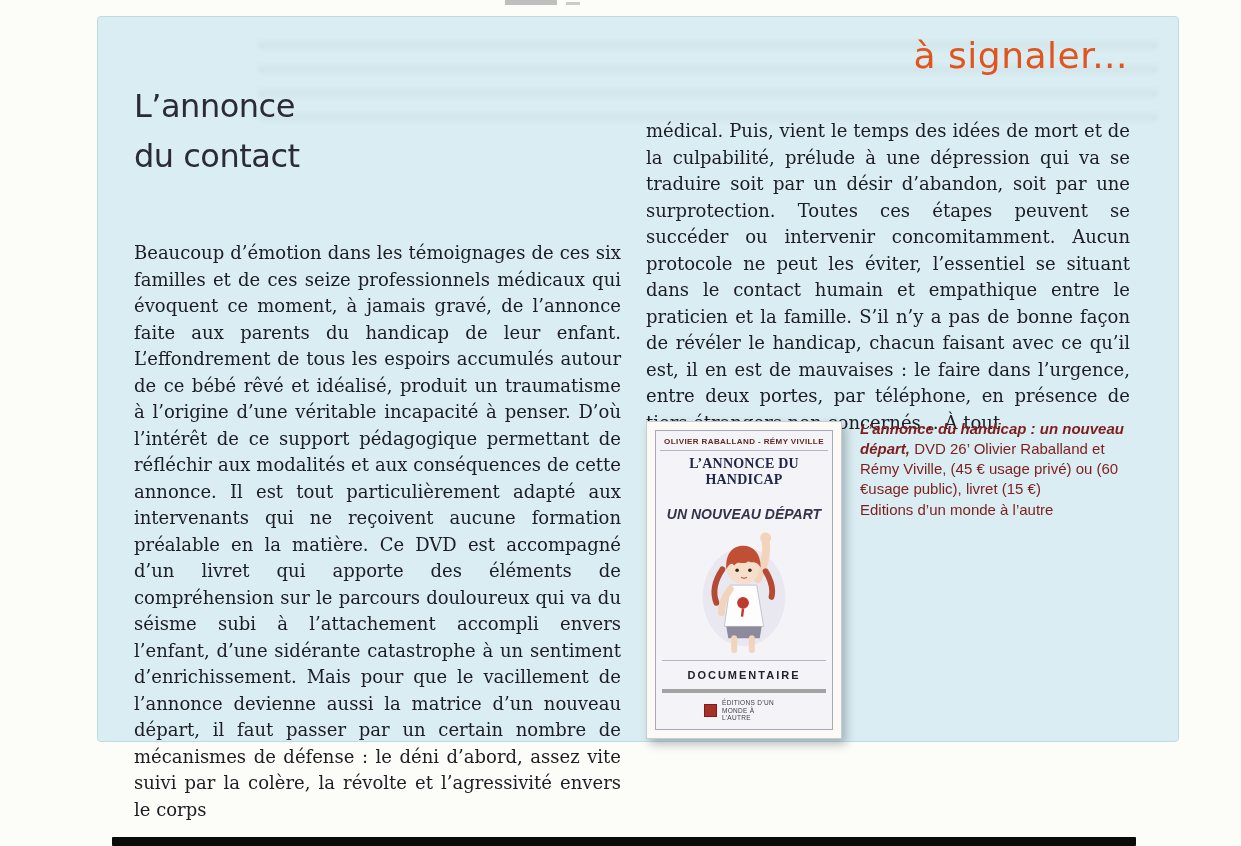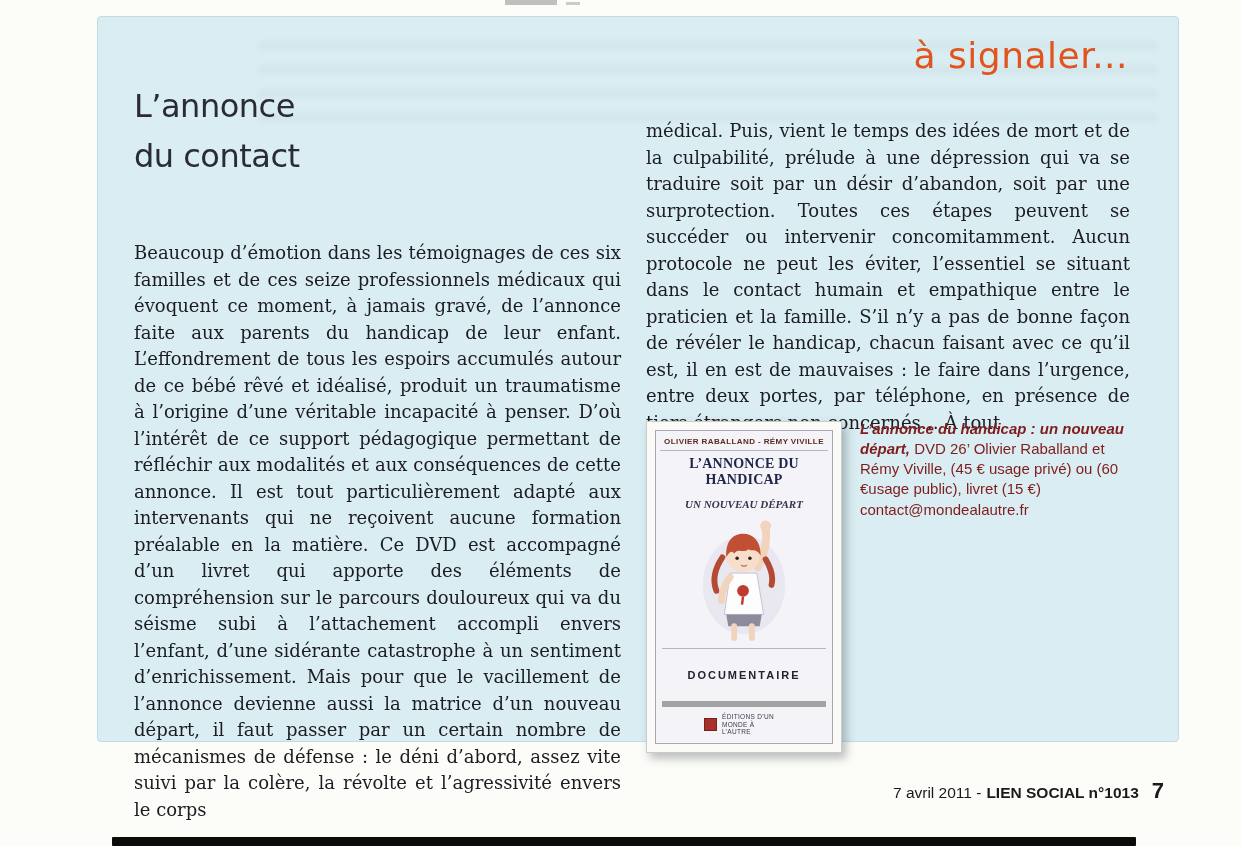--- a/index.html
+++ b/index.html
@@ -49,28 +49,28 @@
   .dvd-authors{
     font-family:"Liberation Sans",sans-serif;font-size:8px;font-weight:bold;
     letter-spacing:.4px;color:#5d2a22;padding-bottom:4px;
     border-bottom:1px solid #b7b5c4;margin-bottom:5px;text-align:center;
   }
   .dvd-title{
     font-family:"Liberation Serif",serif;font-size:14px;font-weight:bold;
     color:#20264a;letter-spacing:.2px;text-align:center;
   }
   .dvd-subtitle{
-    font-family:Liberation Serif, serif;font-style:italic;font-weight:bold;
-    font-size:11px;color:#343448;margin-top:10px;
+    font-family:Liberation Sans, sans-serif;font-style:italic;font-weight:bold;
+    font-size:14px;color:#343448;margin-top:18px;
   }
   .dvd-illustration{height:138px;display:flex;align-items:center;justify-content:center;}
   .dvd-genre{
     font-family:"Liberation Sans",sans-serif;font-size:11px;font-weight:bold;
     letter-spacing:2px;color:#23232e;border-top:1px solid #b7b5c4;
-    border-bottom:6px solid #a3a3a3;padding:20px 0;margin:0 2px;
+    border-bottom:4px solid #a3a3a3;padding:8px 0;margin:0 2px;
   }
   .dvd-pub{display:flex;align-items:center;justify-content:center;gap:5px;margin-top:6px;}
   .pub-mark{width:11px;height:11px;background:#a8302a;border:1px solid #7c1f1c;}
   .dvd-pub-text{
     font-family:"Liberation Sans",sans-serif;font-size:6.5px;line-height:7.5px;
     color:#3c3c46;width:62px;text-align:left;letter-spacing:.3px;
   }
 
   
   .caption{
@@ -150,27 +150,22 @@
         <div class="dvd-pub">
           <span class="pub-mark"></span>
           <span class="dvd-pub-text">ÉDITIONS D’UN MONDE À L’AUTRE</span>
         </div>
       </div>
     </div>
 
     <div class="right-narrow">
       <div class="caption">
         <span class="caption-lead">L’annonce du handicap : un nouveau départ,</span><span> DVD 26’ Olivier Raballand et Rémy Viville, (45 € usage privé) ou (60 €usage public), livret (15 €)</span>
-        <div class="caption-line">contact@mondealautre.fr</div>
+        <div class="caption-line">Editions d’un monde à l’autre</div>
       </div>
     </div>
   </div>
 
-  <div class="footer">
-    <span>7 avril 2011 -</span>
-    <span class="mag">LIEN SOCIAL n°1013</span>
-    <span class="pnum">7</span>
-  </div>
 
   <div class="scan-strip"></div>
   <div class="scan-smudge-a"></div>
   <div class="scan-smudge-b"></div>
 </div>
 
 </body></html>

